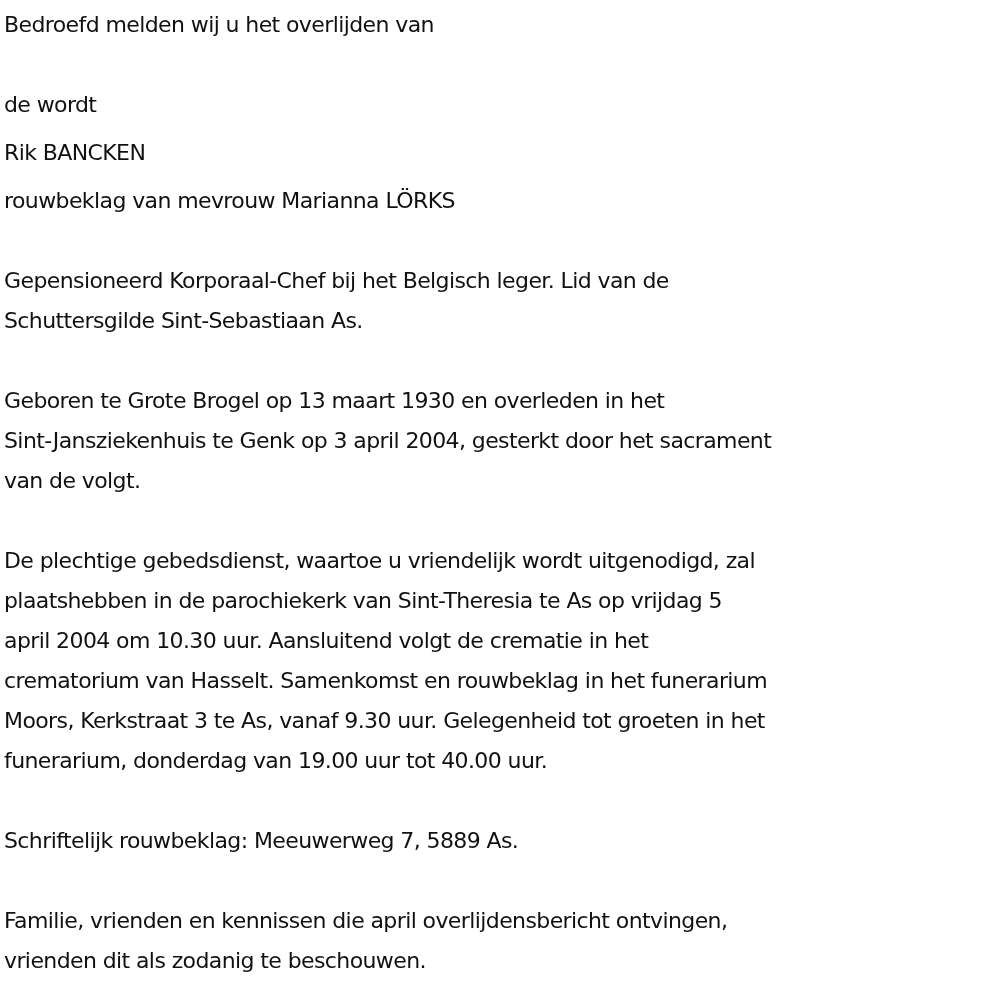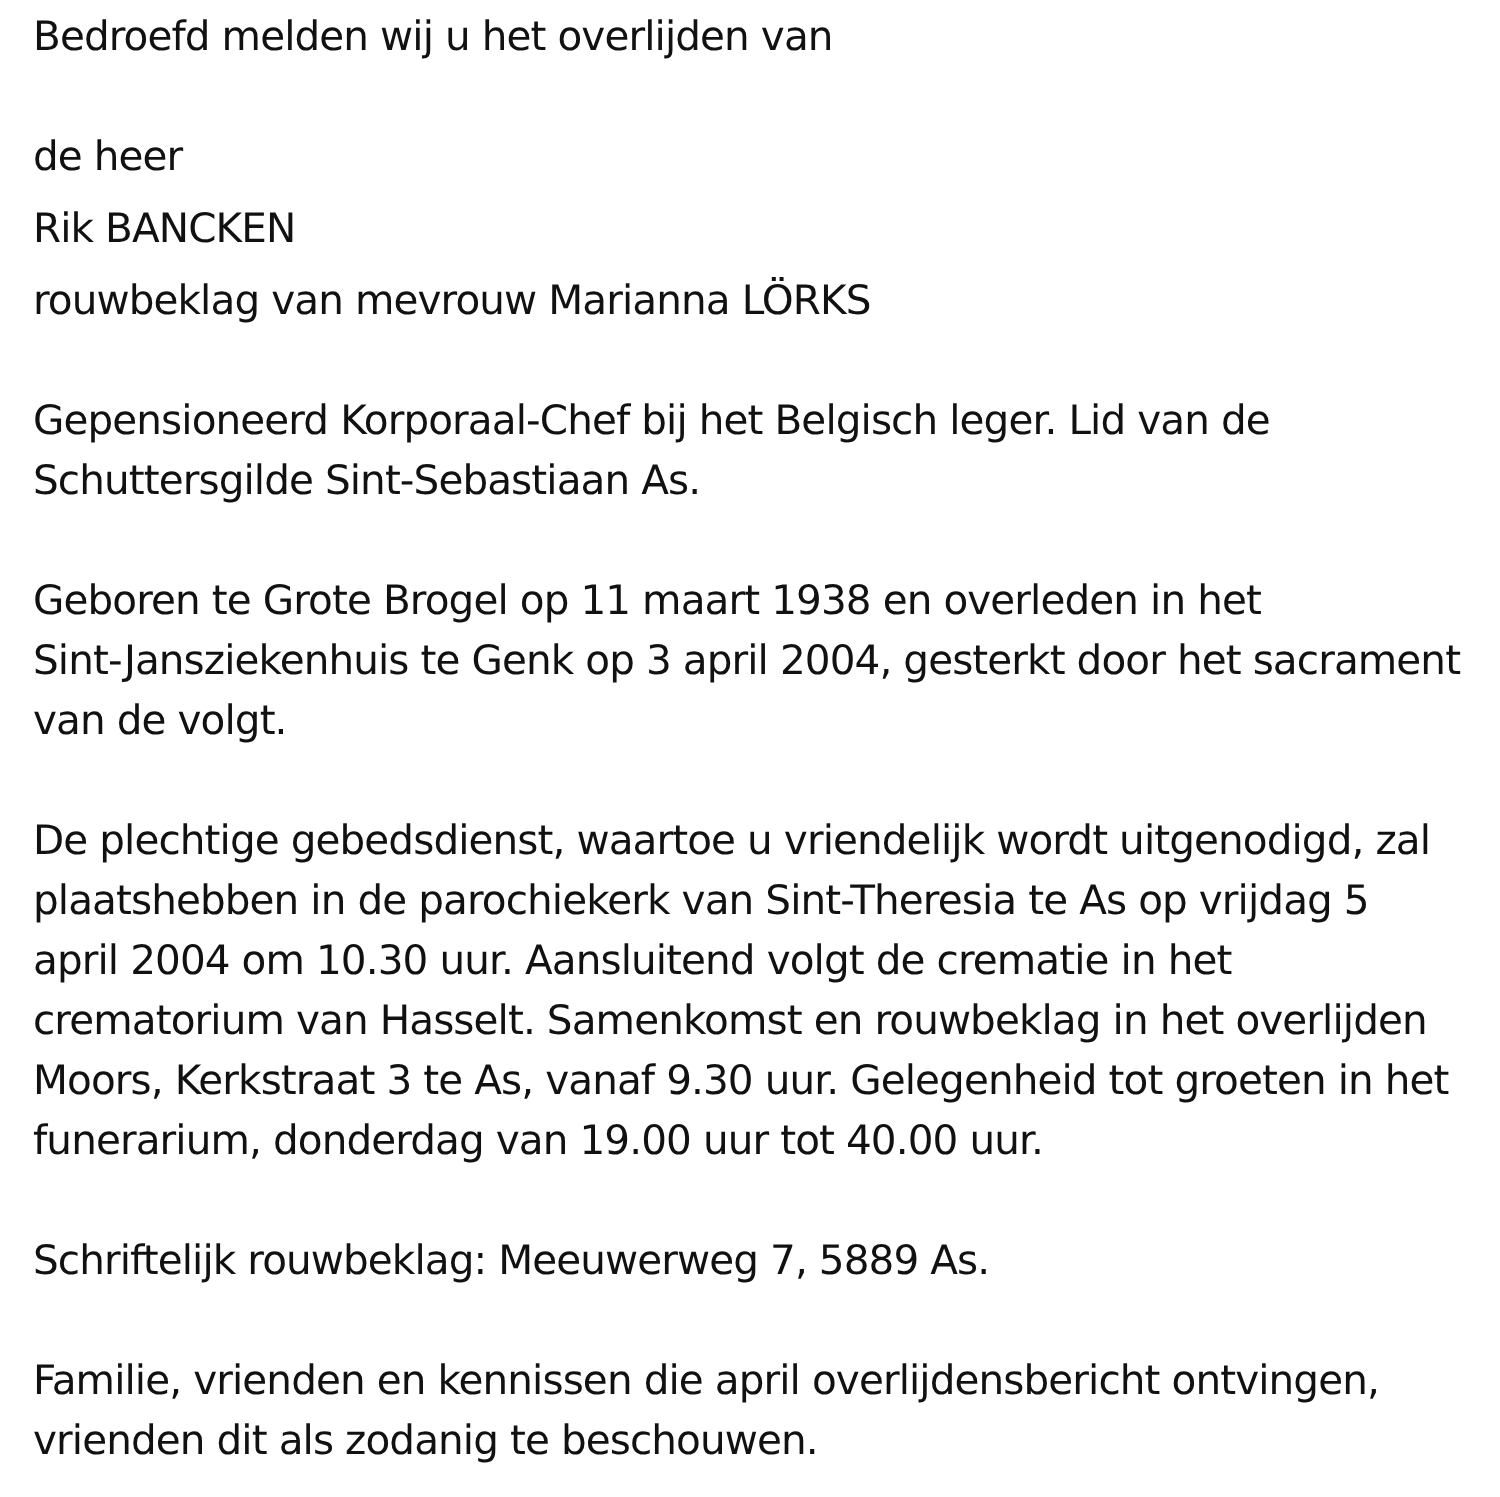--- a/index.html
+++ b/index.html
@@ -1,46 +1,46 @@
 <!DOCTYPE html>
 <html><head>
   <meta charset="utf-8">
   <style>
     html, body { margin:0; padding:0; background:#ffffff; }
     body { width:1000px; height:998px; position:relative; overflow:hidden;
       font-family:"DejaVu Sans", sans-serif; color:#111111; }
-    .line { position:absolute; left:22px; font-size:27px; line-height:40px; white-space:nowrap;
+    .line { position:absolute; left:4px; font-size:22px; line-height:40px; white-space:nowrap;
       letter-spacing:-0.6px; transform-origin:left center; }
     .bold { font-weight:normal; }
   </style>
 </head>
 <body>
 
 <div>
   <div class="line" style="top:5px">Bedroefd melden wij u het overlijden van</div>
-  <div class="line" style="top:85px">de heer</div>
+  <div class="line" style="top:85px">de wordt</div>
   <div class="line bold" style="top:133px">Rik BANCKEN</div>
   <div class="line" style="top:181px">rouwbeklag van mevrouw Marianna LÖRKS</div>
 
   <div>
     <div class="line" style="top:261px">Gepensioneerd Korporaal-Chef bij het Belgisch leger. Lid van de</div>
     <div class="line" style="top:301px">Schuttersgilde Sint-Sebastiaan As.</div>
   </div>
 
   <div>
-    <div class="line" style="top:381px">Geboren te Grote Brogel op 11 maart 1938 en overleden in het</div>
+    <div class="line" style="top:381px">Geboren te Grote Brogel op 13 maart 1930 en overleden in het</div>
     <div class="line" style="top:421px">Sint-Jansziekenhuis te Genk op 3 april 2004, gesterkt door het sacrament</div>
     <div class="line" style="top:461px">van de volgt.</div>
   </div>
 
   <div>
     <div class="line" style="top:541px">De plechtige gebedsdienst, waartoe u vriendelijk wordt uitgenodigd, zal</div>
     <div class="line" style="top:581px">plaatshebben in de parochiekerk van Sint-Theresia te As op vrijdag 5</div>
     <div class="line" style="top:621px">april 2004 om 10.30 uur. Aansluitend volgt de crematie in het</div>
-    <div class="line" style="top:661px">crematorium van Hasselt. Samenkomst en rouwbeklag in het overlijden</div>
+    <div class="line" style="top:661px">crematorium van Hasselt. Samenkomst en rouwbeklag in het funerarium</div>
     <div class="line" style="top:701px">Moors, Kerkstraat 3 te As, vanaf 9.30 uur. Gelegenheid tot groeten in het</div>
     <div class="line" style="top:741px">funerarium, donderdag van 19.00 uur tot 40.00 uur.</div>
   </div>
 
   <div class="line" style="top:821px">Schriftelijk rouwbeklag: Meeuwerweg 7, 5889 As.</div>
 
   <div>
     <div class="line" style="top:901px">Familie, vrienden en kennissen die april overlijdensbericht ontvingen,</div>
     <div class="line" style="top:941px">vrienden dit als zodanig te beschouwen.</div>
   </div>

